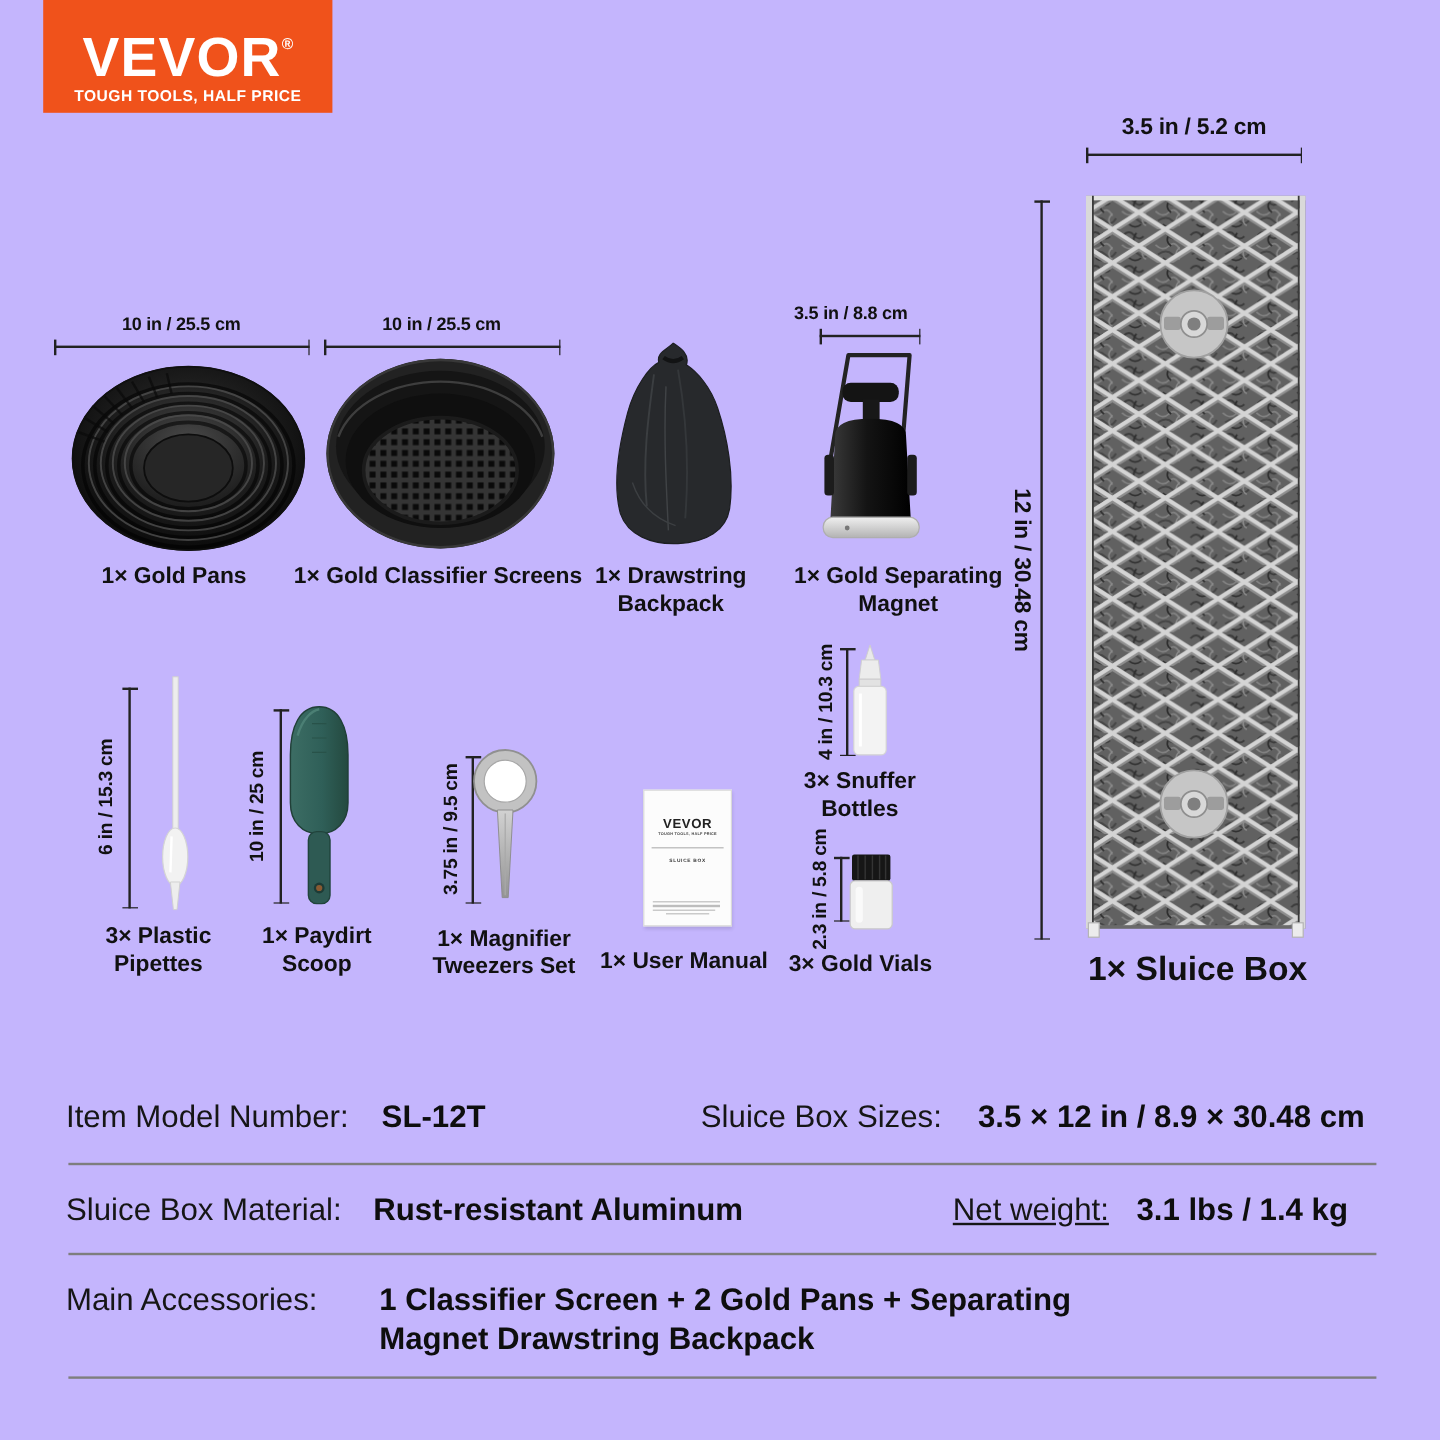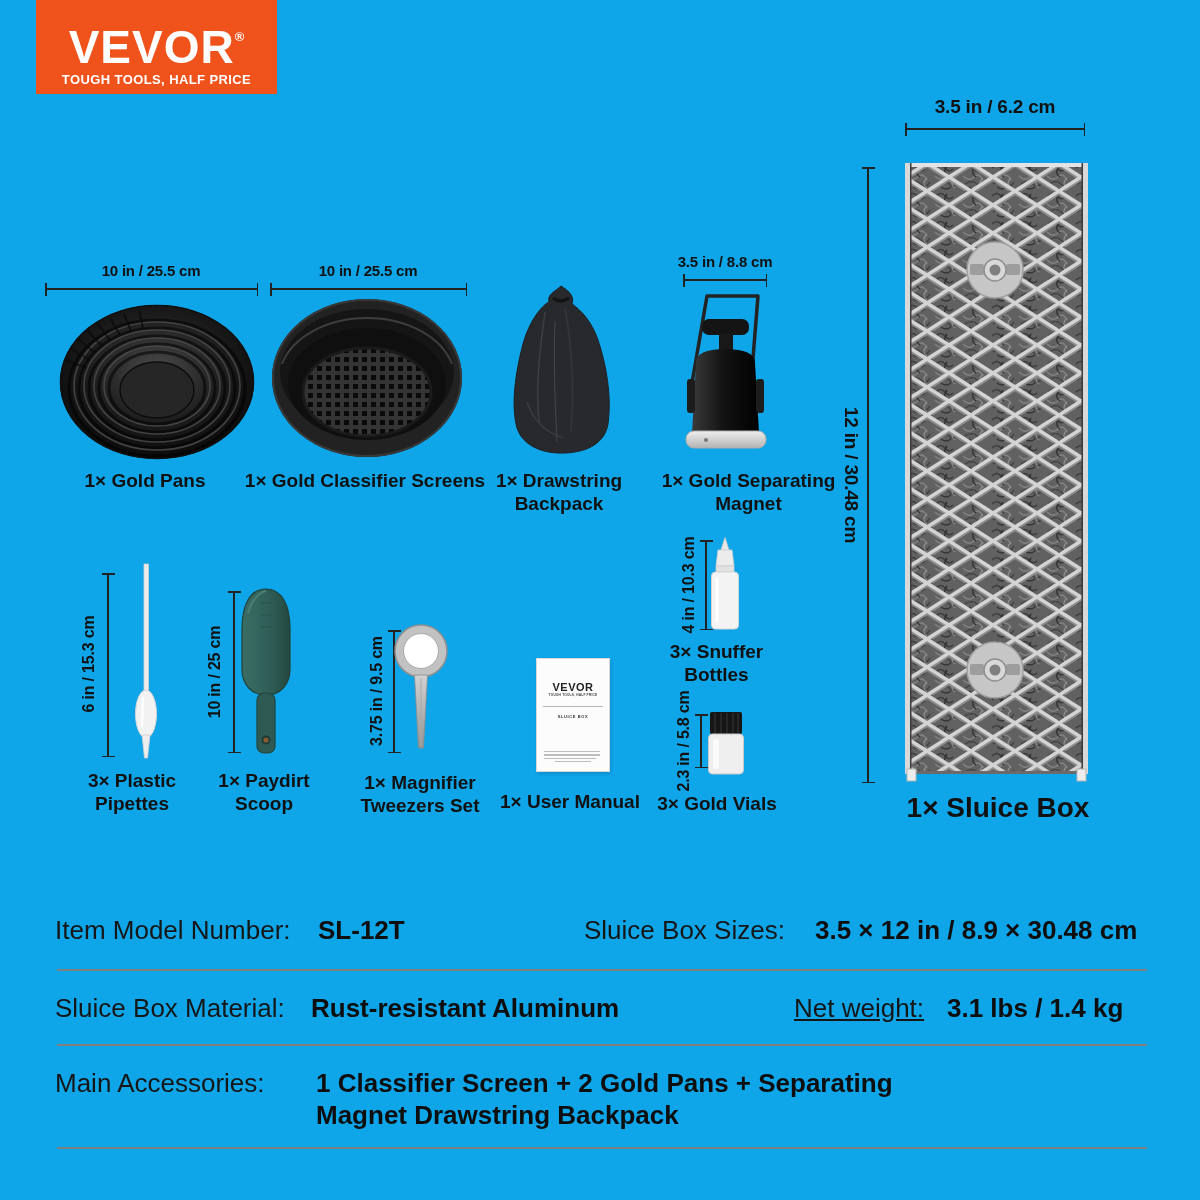--- a/index.html
+++ b/index.html
@@ -1,17 +1,17 @@
 <!DOCTYPE html>
 <html><head>
 <meta charset="utf-8">
 <style>
   html,body{margin:0;padding:0;background:#fff;}
   #canvas{
-    position:relative;width:1200px;height:1200px;background:#0ea5e9;overflow:hidden;
+    position:relative;width:1200px;height:1200px;background:#c4b5fd;overflow:hidden;
     font-family:"Liberation Sans","DejaVu Sans",sans-serif;color:#111;
   }
   
   .logo{position:absolute;left:36px;top:0;width:241px;height:94px;background:#F0521B;text-align:center;}
   .logo-name{position:relative;margin-top:14px;font-size:46px;line-height:46px;font-weight:900;color:#fff;letter-spacing:1px;}
   .logo-reg{font-size:13px;font-weight:700;vertical-align:22px;letter-spacing:0;}
   .logo-tag{margin-top:2px;font-size:13px;font-weight:700;color:#fff;letter-spacing:.4px;}
   
   .dlh{position:absolute;height:1.5px;background:#222;}
   .dlh::before,.dlh::after{content:"";position:absolute;top:-5.5px;width:1.5px;height:13px;background:#222;}
@@ -53,24 +53,24 @@
     <div class="logo-name"><span>VEVOR</span><span class="logo-reg">®</span></div>
     <div class="logo-tag">TOUGH TOOLS, HALF PRICE</div>
   </div>
 
   <div class="dt" style="left:61px;top:261px;width:180px;">10 in / 25.5 cm</div>
   <div class="dlh" style="left:45px;top:288px;width:213px;"></div>
 
   <div class="dt" style="left:278px;top:261px;width:180px;">10 in / 25.5 cm</div>
   <div class="dlh" style="left:270px;top:288px;width:197px;"></div>
 
-  <div class="dt" style="left:635px;top:252px;width:180px;">3.5 in / 8.8 cm</div>
+  <div class="dt" style="left:619px;top:252px;width:180px;">3.5 in / 8.8 cm</div>
   <div class="dlh" style="left:683px;top:279px;width:84px;"></div>
 
-  <div class="dt big" style="left:905px;top:97px;width:180px;">3.5 in / 6.2 cm</div>
+  <div class="dt big" style="left:905px;top:97px;width:180px;">3.5 in / 5.2 cm</div>
   <div class="dlh" style="left:905px;top:128px;width:180px;"></div>
   <div class="dt v90" style="left:771px;top:465px;width:160px;">12 in / 30.48 cm</div>
   <div class="dlv" style="left:867px;top:167px;height:616px;"></div>
 
   <svg class="itm" style="left:57px;top:298px;" width="200" height="168" viewBox="0 0 200 168">
     <defs>
       <radialGradient id="panG" cx="50%" cy="42%" r="64%">
         <stop offset="0" stop-color="#4a4a4a"></stop>
           <stop offset="0.55" stop-color="#1c1c1c"></stop>
           <stop offset="1" stop-color="#060606"></stop>

